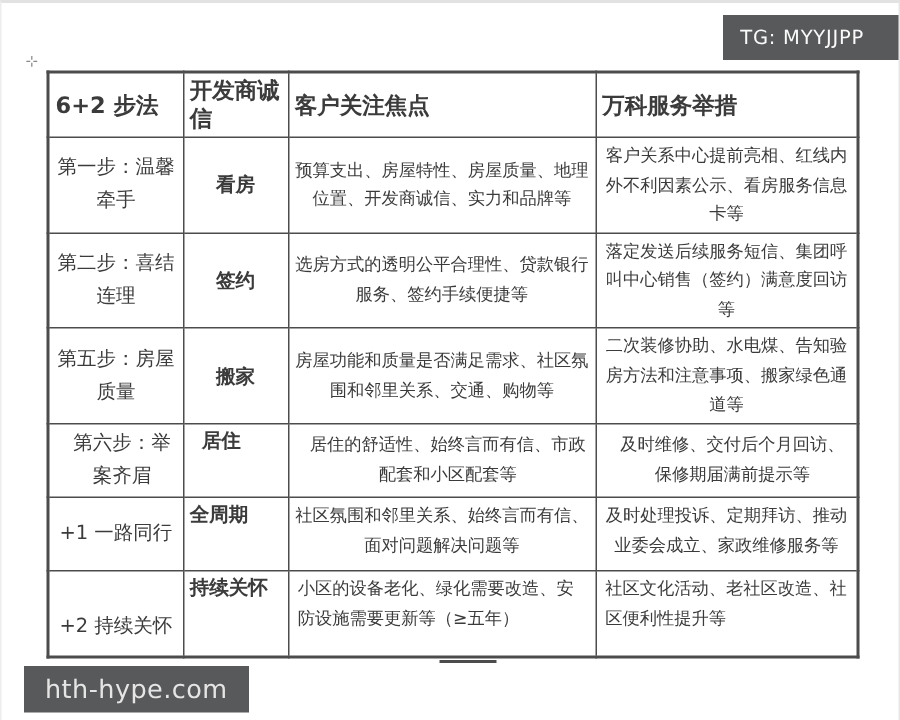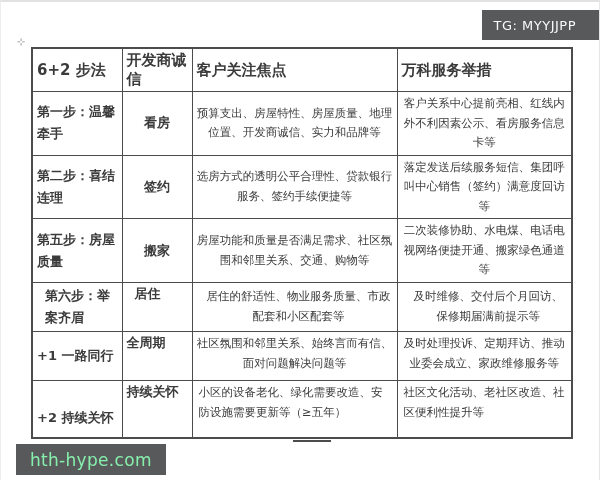--- a/index.html
+++ b/index.html
@@ -18,21 +18,21 @@
   .tg-badge{
     position:absolute;top:8px;right:0;height:30px;
     background:#58595b;color:#fafafa;
     display:flex;align-items:center;
     padding:0 23px 0 12px;
     font-size:13px;letter-spacing:.5px;
   }
   
   .watermark{
     position:absolute;left:15px;top:442px;height:31px;
-    background:#58595b;color:#86efac;
+    background:#58595b;color:#e5e5e5;
     display:flex;align-items:center;
     padding:0 14px;font-size:17px;letter-spacing:.3px;
   }
   
   .table-handle{
     position:absolute;left:16px;top:35px;
     font-size:10px;color:#8a8a8a;line-height:1;
   }
   
   table.steps{
@@ -43,21 +43,21 @@
   }
   table.steps th,table.steps td{
     border:1px solid #4c4c4c;
     padding:2px 4px;
     overflow:hidden;
   }
   table.steps th{
     font-size:15px;font-weight:bold;text-align:left;height:32px;
   }
   td.step{
-    font-size:13px;font-weight:bold;text-align:left;
+    font-size:13px;font-weight:normal;text-align:center;
     padding-left:7px;line-height:1.7;vertical-align:middle;margin-left:44px;
   }
   td.touch{
     font-size:13px;font-weight:bold;text-align:center;vertical-align:middle;
   }
   td.focus,td.service{
     font-size:11.5px;text-align:center;vertical-align:middle;line-height:1.7;
   }
   
   tr.r1 td{height:46px;} tr.r2 td{height:36px;} tr.r3 td{height:38px;}
@@ -107,26 +107,26 @@
     <tr class="r2">
       <td class="step">第二步：喜结连理</td>
       <td class="touch">签约</td>
       <td class="focus">选房方式的透明公平合理性、贷款银行服务、签约手续便捷等</td>
       <td class="service">落定发送后续服务短信、集团呼叫中心销售（签约）满意度回访等</td>
     </tr>
     <tr class="r5">
       <td class="step">第五步：房屋质量</td>
       <td class="touch">搬家</td>
       <td class="focus">房屋功能和质量是否满足需求、社区氛围和邻里关系、交通、购物等</td>
-      <td class="service">二次装修协助、水电煤、电话电视网络便捷开通、搬家绿色通道等</td>
+      <td class="service">二次装修协助、水电煤、告知验房方法和注意事项、搬家绿色通道等</td>
     </tr>
     <tr class="r6">
       <td class="step">第六步：举案齐眉</td>
       <td class="touch top-left">居住</td>
-      <td class="focus">居住的舒适性、物业服务质量、市政配套和小区配套等</td>
+      <td class="focus">居住的舒适性、始终言而有信、市政配套和小区配套等</td>
       <td class="service">及时维修、交付后个月回访、保修期届满前提示等</td>
     </tr>
     <tr class="r7">
       <td class="step">+1 一路同行</td>
       <td class="touch top-left">全周期</td>
       <td class="focus">社区氛围和邻里关系、始终言而有信、面对问题解决问题等</td>
       <td class="service">及时处理投诉、定期拜访、推动业委会成立、家政维修服务等</td>
     </tr>
     <tr class="r8">
       <td class="step">+2 持续关怀</td>

